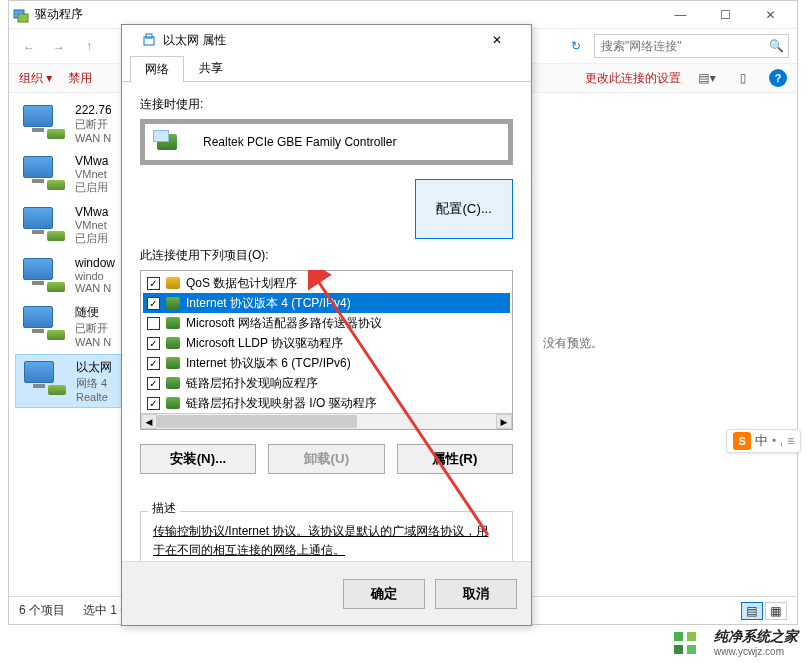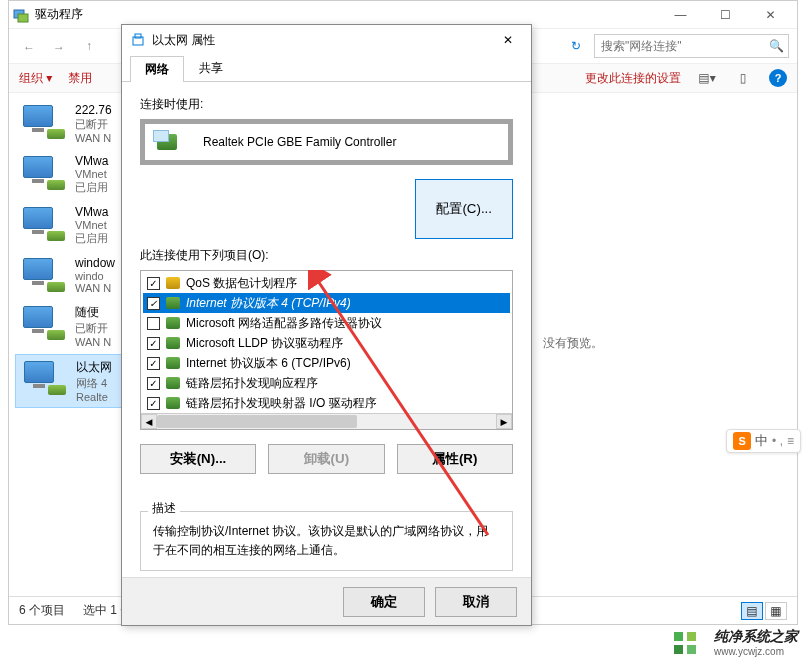--- a/index.html
+++ b/index.html
@@ -40,61 +40,61 @@
     .net-name { color: #000; white-space: nowrap; overflow: hidden; }
     .net-line { color: #666; white-space: nowrap; overflow: hidden; font-size: 11px; }
     
     .statusbar { height: 28px; border-top: 1px solid #ddd; display: flex; align-items: center; padding: 0 10px; gap: 18px; color: #333; position: absolute; bottom: 0; left: 0; right: 0; }
     .statusbar .view-toggle { margin-left: auto; display: flex; gap: 2px; }
     .vt-btn { width: 22px; height: 18px; border: 1px solid #ccc; display: flex; align-items: center; justify-content: center; }
     .vt-btn.active { background: #cce8ff; border-color: #0078d7; }
     
     
     .dialog { position: absolute; top: 24px; left: 121px; width: 411px; height: 602px; background: #fff; border: 1px solid #888; box-shadow: 2px 2px 8px rgba(0,0,0,0.2); }
-    .dlg-titlebar { height: 30px; display: flex; align-items: center; padding: 0 8px; }
+    .dlg-titlebar { height: 30px; display: flex; align-items: center; padding: 0 19px; }
     .dlg-titlebar .icon { width: 16px; height: 16px; margin-right: 6px; color: #0078d7; }
     .dlg-close { margin-left: auto; width: 30px; height: 24px; display: flex; align-items: center; justify-content: center; }
     
     .tabs { display: flex; padding: 0 8px; border-bottom: 1px solid #ccc; }
     .tab { padding: 4px 14px; border: 1px solid transparent; border-bottom: none; }
-    .tab.active { background: #fff; border-color: #ccc; position: relative; top: 1px; font-weight: bold; }
+    .tab.active { background: #fff; border-color: #ccc; position: relative; top: 1px; }
     
     .dlg-body { padding: 14px 18px; }
     .label-row { margin-bottom: 6px; }
     .adapter-box { border: 5px solid #a3a3a3; padding: 10px 12px; display: flex; align-items: center; gap: 26px; margin-bottom: 14px; }
     .adapter-icon { width: 20px; height: 16px; background: linear-gradient(#6ab04c,#3a7d2a); border-radius: 2px; position: relative; }
     .adapter-icon::after { content:''; position:absolute; width:14px; height:10px; background:#cde8f8; top:-4px; left:-4px; border:1px solid #88bce0; }
     
     .config-btn { float: right; padding: 20px 20px; border: 1px solid #0078d7; background: #e5f1fb; margin-bottom: 8px; }
     .clear { clear: both; }
     
     .items-list { border: 1px solid #aaa; height: 160px; overflow: hidden; position: relative; }
     .list-inner { padding: 2px; }
     .li-row { display: flex; align-items: center; padding: 1px 4px; gap: 6px; height: 20px; }
-    .li-row.highlighted { background: #0078d7; color: #fff; font-style: italic; }
+    .li-row.highlighted { background: #0078d7; color: #fff; }
     .li-chk { width: 13px; height: 13px; border: 1px solid #333; background: #fff; display: flex; align-items: center; justify-content: center; font-size: 10px; color: #000; flex-shrink: 0; }
     .li-chk.checked::after { content: '✓'; }
     .li-icon { width: 14px; height: 12px; flex-shrink: 0; }
     .li-icon.net { background: linear-gradient(#6ab04c,#3a7d2a); border-radius: 2px; }
     .li-icon.svc { background: linear-gradient(#f0c020,#c09010); border-radius: 2px; }
     .li-text { white-space: nowrap; }
     .hscroll { position: absolute; bottom: 0; left: 0; right: 0; height: 16px; background: #f0f0f0; border-top: 1px solid #ccc; display: flex; }
     .hscroll-btn { width: 16px; height: 15px; background: #e8e8e8; border: 1px solid #ccc; display: flex; align-items: center; justify-content: center; font-size: 9px; }
     .hscroll-track { flex: 1; position: relative; }
     .hscroll-thumb { position: absolute; left: 0; top: 1px; width: 200px; height: 13px; background: #ccc; border-radius: 2px; }
     
     .btn-row { display: flex; gap: 12px; margin-top: 14px; }
     .dlg-btn { flex: 1; padding: 5px 0; border: 1px solid #aaa; background: #f0f0f0; text-align: center; font-weight: bold; }
     .dlg-btn.disabled { color: #999; }
     
-    .desc-group { margin-top: 18px; }
+    .desc-group { margin-top: 18px; text-decoration: underline; }
     .desc-box { border: 1px solid #ccc; padding: 10px 12px; margin-top: 2px; line-height: 1.6; position: relative; }
     .desc-label { position: relative; top: 8px; left: 8px; background: #fff; padding: 0 4px; display: inline-block; z-index: 1; }
     
-    .dlg-footer { position: absolute; bottom: 0; left: 0; right: 0; height: 48px; background: #f0f0f0; border-top: 1px solid #ddd; display: flex; align-items: center; justify-content: flex-end; padding: 0 14px; gap: 10px; }
+    .dlg-footer { position: absolute; bottom: 0; left: 0; right: 0; height: 64px; background: #f0f0f0; border-top: 1px solid #ddd; display: flex; align-items: center; justify-content: flex-end; padding: 0 14px; gap: 10px; }
     .dlg-footer .dlg-btn { flex: none; width: 82px; background: #e8e8e8; border: 1px solid #aaa; }
     
     
     .arrow { position: absolute; top: 270px; left: 308px; width: 200px; height: 270px; pointer-events: none; }
     
     
     .ime-float { position: absolute; top: 429px; right: 5px; display: flex; align-items: center; gap: 4px; background: #fff; border: 1px solid #ddd; border-radius: 4px; padding: 2px 6px; box-shadow: 0 1px 3px rgba(0,0,0,0.1); }
     .ime-s { width: 18px; height: 18px; background: #ff7b00; border-radius: 3px; color: #fff; display: flex; align-items: center; justify-content: center; font-weight: bold; font-size: 11px; }
     .ime-ch { color: #555; font-size: 13px; }
     .ime-dot { color: #888; }

